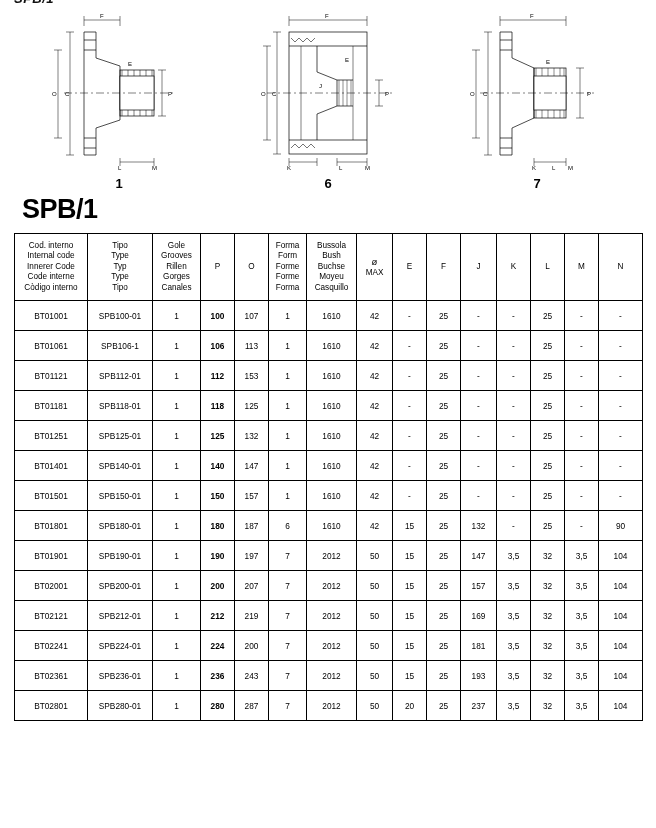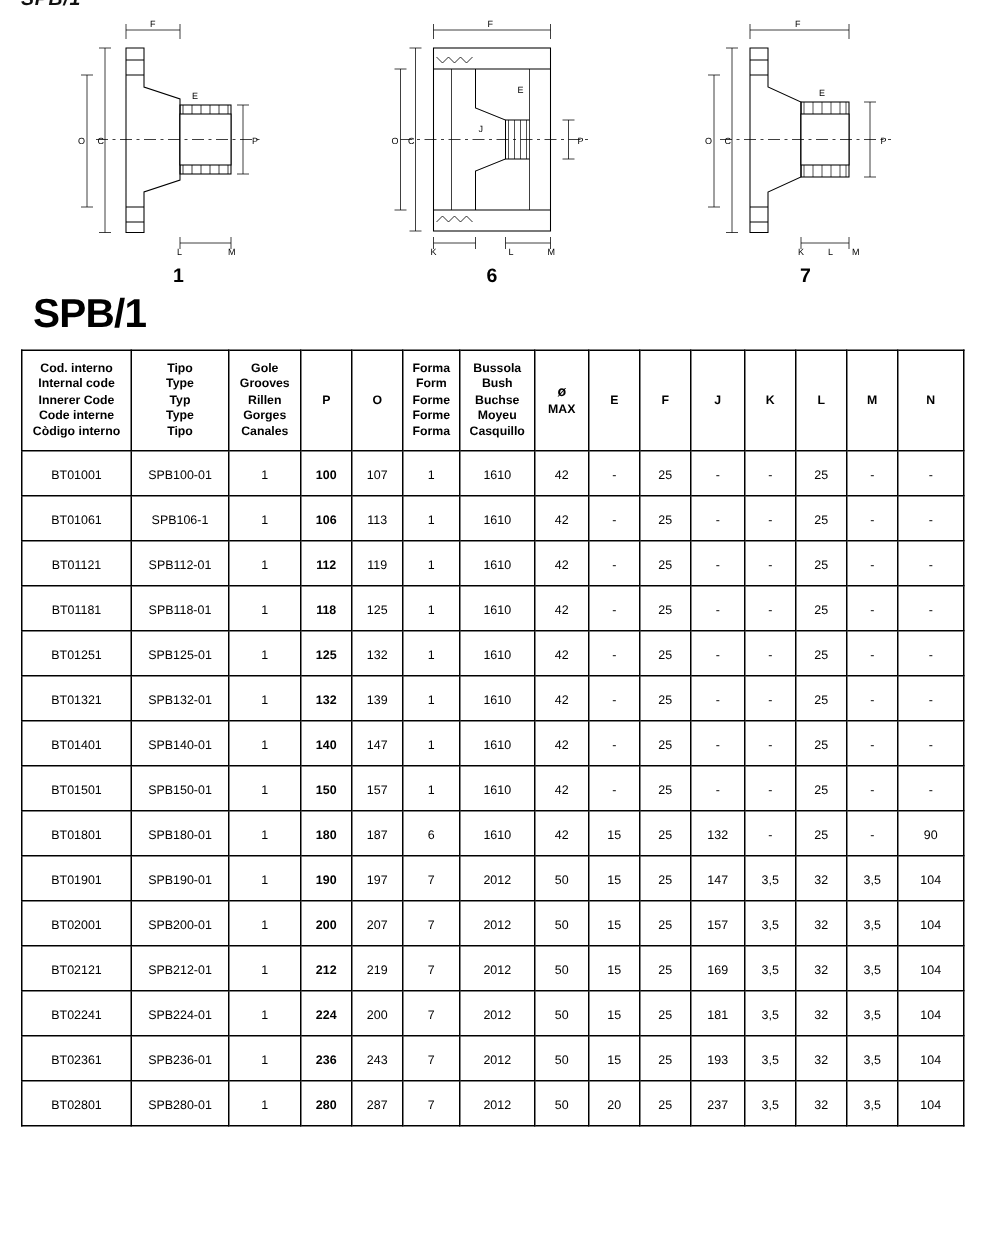--- a/index.html
+++ b/index.html
@@ -82,21 +82,21 @@
   table.spec th, table.spec td {
     border: 1px solid #000;
     font-size: 8.2px;
     text-align: center;
     vertical-align: middle;
     padding: 0;
   }
   table.spec thead th {
     height: 62px;
     line-height: 1.28;
-    font-weight: bold;
+    font-weight: normal;
     padding: 2px 1px;
     margin-left: 20px;
   }
   table.spec thead th .hl {
     display: block;
     white-space: nowrap;
   }
   table.spec tbody td {
     height: 29px;
     font-size: 8.3px;
@@ -335,21 +335,21 @@
           <td>-</td>
           <td>25</td>
           <td>-</td>
           <td>-</td>
         </tr>
       <tr>
           <td>BT01121</td>
           <td>SPB112-01</td>
           <td>1</td>
           <td class="b">112</td>
-          <td>119</td>
+          <td>153</td>
           <td>1</td>
           <td>1610</td>
           <td>42</td>
           <td>-</td>
           <td>25</td>
           <td>-</td>
           <td>-</td>
           <td>25</td>
           <td>-</td>
           <td>-</td>
@@ -370,37 +370,20 @@
           <td>25</td>
           <td>-</td>
           <td>-</td>
         </tr>
       <tr>
           <td>BT01251</td>
           <td>SPB125-01</td>
           <td>1</td>
           <td class="b">125</td>
           <td>132</td>
-          <td>1</td>
-          <td>1610</td>
-          <td>42</td>
-          <td>-</td>
-          <td>25</td>
-          <td>-</td>
-          <td>-</td>
-          <td>25</td>
-          <td>-</td>
-          <td>-</td>
-        </tr>
-      <tr>
-          <td>BT01321</td>
-          <td>SPB132-01</td>
-          <td>1</td>
-          <td class="b">132</td>
-          <td>139</td>
           <td>1</td>
           <td>1610</td>
           <td>42</td>
           <td>-</td>
           <td>25</td>
           <td>-</td>
           <td>-</td>
           <td>25</td>
           <td>-</td>
           <td>-</td>

